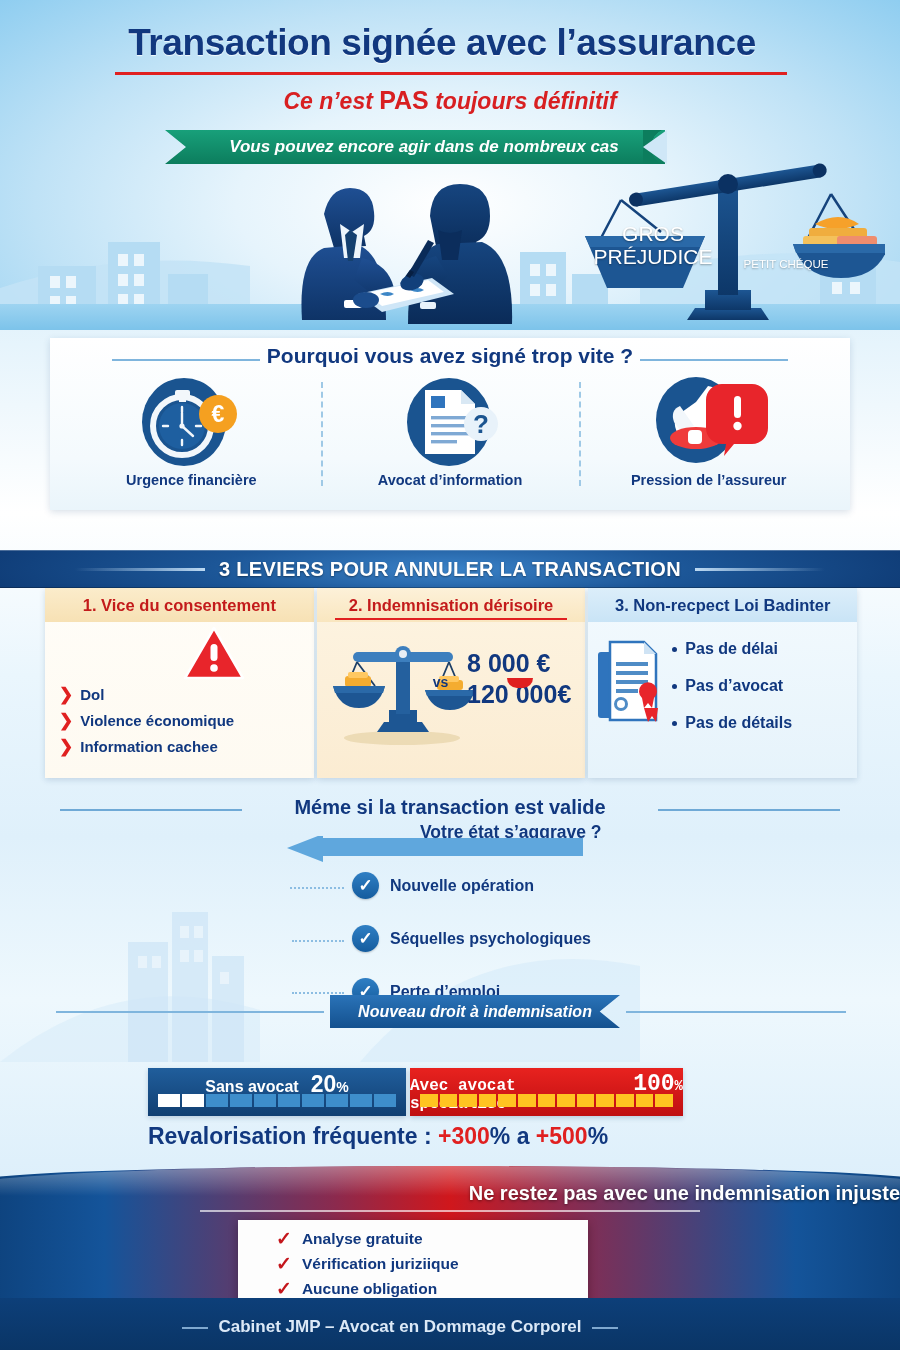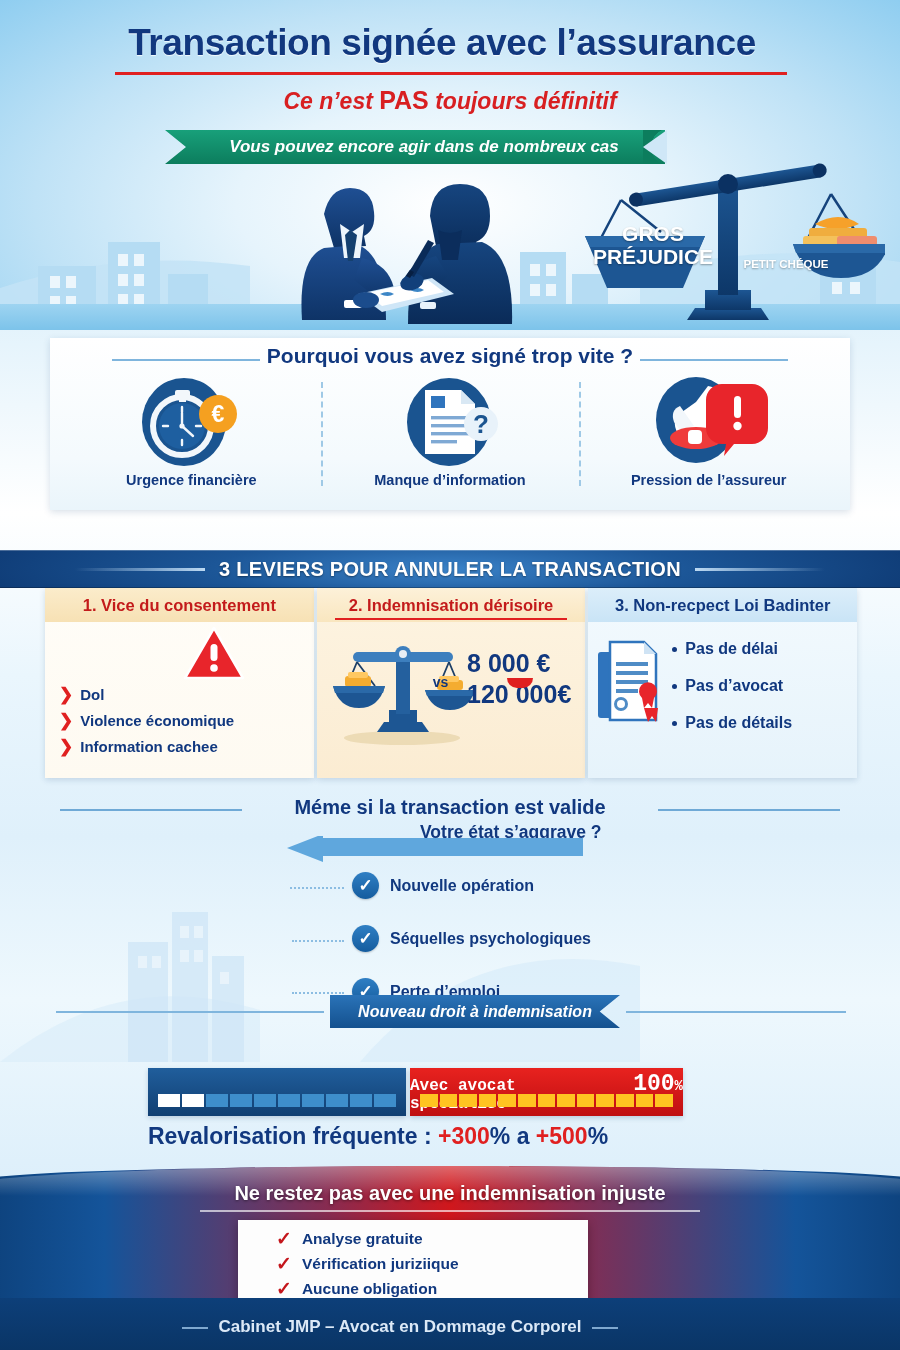--- a/index.html
+++ b/index.html
@@ -60,21 +60,21 @@
     background: #cfe7f7;
     clip-path: polygon(100% 0, 100% 100%, 0 50%);
   }
 
   
   .handshake { position: absolute; left: 262px; top: 172px; width: 300px; height: 158px; }
 
   
   .scale-big { position: absolute; left: 575px; top: 160px; width: 310px; height: 170px; }
   .pan-label {
-    position: absolute; color: #fff; font-weight: bold; text-align: center;
+    position: absolute; color: #fff; font-weight: normal; text-align: center;
     text-shadow: 0 1px 2px rgba(0,0,0,.35);
   }
   .pan-label-gros { left: 588px; top: 222px; width: 130px; font-size: 21px; line-height: 23px; }
   .pan-label-petit { left: 730px; top: 258px; width: 112px; font-size: 11.5px; }
 
   
   .why {
     position: absolute; left: 50px; top: 338px; width: 800px; height: 172px;
     background: linear-gradient(180deg, #ffffff, #f4fafd 70%, #eaf5fb);
     box-shadow: 0 2px 7px rgba(20,60,110,.16);
@@ -208,21 +208,21 @@
     background: linear-gradient(90deg, #0c3f78 0%, #14549a 14%, #8b2a4e 38%, #d0171c 50%, #8b2a4e 62%, #14549a 86%, #0c3f78 100%);
     border-radius: 50% 50% 0 0 / 16px 16px 0 0;
   }
   .footer-sheen {
     position: absolute; left: -30px; top: 8px; width: 960px; height: 30px;
     background: linear-gradient(180deg, rgba(255,255,255,.35), rgba(255,255,255,0));
     border-radius: 50% 50% 0 0 / 20px 20px 0 0;
   }
   .footer-bottom { position: absolute; left: 0; bottom: 0; width: 900px; height: 52px; background: linear-gradient(180deg, #0d3f79, #0a3ố66); background: linear-gradient(180deg, #0d3f79, #0a3566); }
   .cta-title {
-    position: absolute; left: 0; top: 24px; width: 900px; text-align: center;
+    position: absolute; left: 0; top: 24px; width: 900px; text-align: right;
     font-size: 20px; font-weight: bold; color: #fff; text-shadow: 0 1px 3px rgba(0,0,0,.45);
   }
   .cta-rule { position: absolute; left: 200px; top: 52px; width: 500px; height: 2px; background: rgba(255,255,255,.65); }
   .cta-box {
     position: absolute; left: 238px; top: 62px; width: 350px; height: 90px;
     background: #fdfdfd; box-shadow: 0 3px 9px rgba(0,0,0,.3);
     padding: 9px 0 0 38px;
   }
   .cta-item { display: flex; align-items: center; gap: 10px; margin-bottom: 6px; }
   .tick { color: #c4161c; font-size: 19px; font-weight: bold; line-height: 1; }
@@ -408,21 +408,21 @@
             <g fill="#7fa9d4">
               <rect x="40" y="40" width="38" height="3.4"></rect>
                 <rect x="40" y="48" width="38" height="3.4"></rect>
               <rect x="40" y="56" width="38" height="3.4"></rect>
                 <rect x="40" y="64" width="26" height="3.4"></rect>
             </g>
             <circle cx="90" cy="48" r="17" fill="#e8f2fa"></circle>
             <text x="90" y="57" font-size="26" font-weight="bold" fill="#1a5490" text-anchor="middle" font-family="Liberation Sans, sans-serif">?</text>
           </svg>
         </div>
-        <div class="why-label">Manque d’information</div>
+        <div class="why-label">Avocat d’information</div>
       </div>
 
       <div class="why-col">
         <div class="why-icon">
           <svg viewBox="0 0 118 92">
             <ellipse cx="46" cy="44" rx="40" ry="43" fill="#1a5490"></ellipse>
             <path d="M58 10 q14 2 12 18 l-8 26 -34 4 q-8-14 4-22 l14-10z" fill="#fff"></path>
             <path d="M30 30 q-10 4-6 16 l6 8 14-4z" fill="#f2f7fb"></path>
             <ellipse cx="46" cy="62" rx="26" ry="11" fill="#ef3b3b"></ellipse>
             <rect x="38" y="54" width="14" height="14" rx="4" fill="#fff"></rect>
@@ -585,20 +585,24 @@
   </div>
 
   <div class="ribbon-blue">
     <span>Nouveau droit à indemnisation</span>
   </div>
   <div class="ribbon-blue-line" style="left:56px;width:268px;"></div>
   <div class="ribbon-blue-line" style="left:626px;width:220px;"></div>
 
   <div class="bars">
     <div class="bar-box bar-blue">
+      <div class="bar-head">
+        <span class="bar-name">Sans avocat</span>
+        <span class="bar-pct"><span>20</span><small>%</small></span>
+      </div>
       <div class="seg-track">
         <span class="seg on"></span>
         <span class="seg on"></span>
         <span class="seg"></span>
         <span class="seg"></span>
         <span class="seg"></span>
         <span class="seg"></span>
         <span class="seg"></span>
         <span class="seg"></span>
         <span class="seg"></span>

